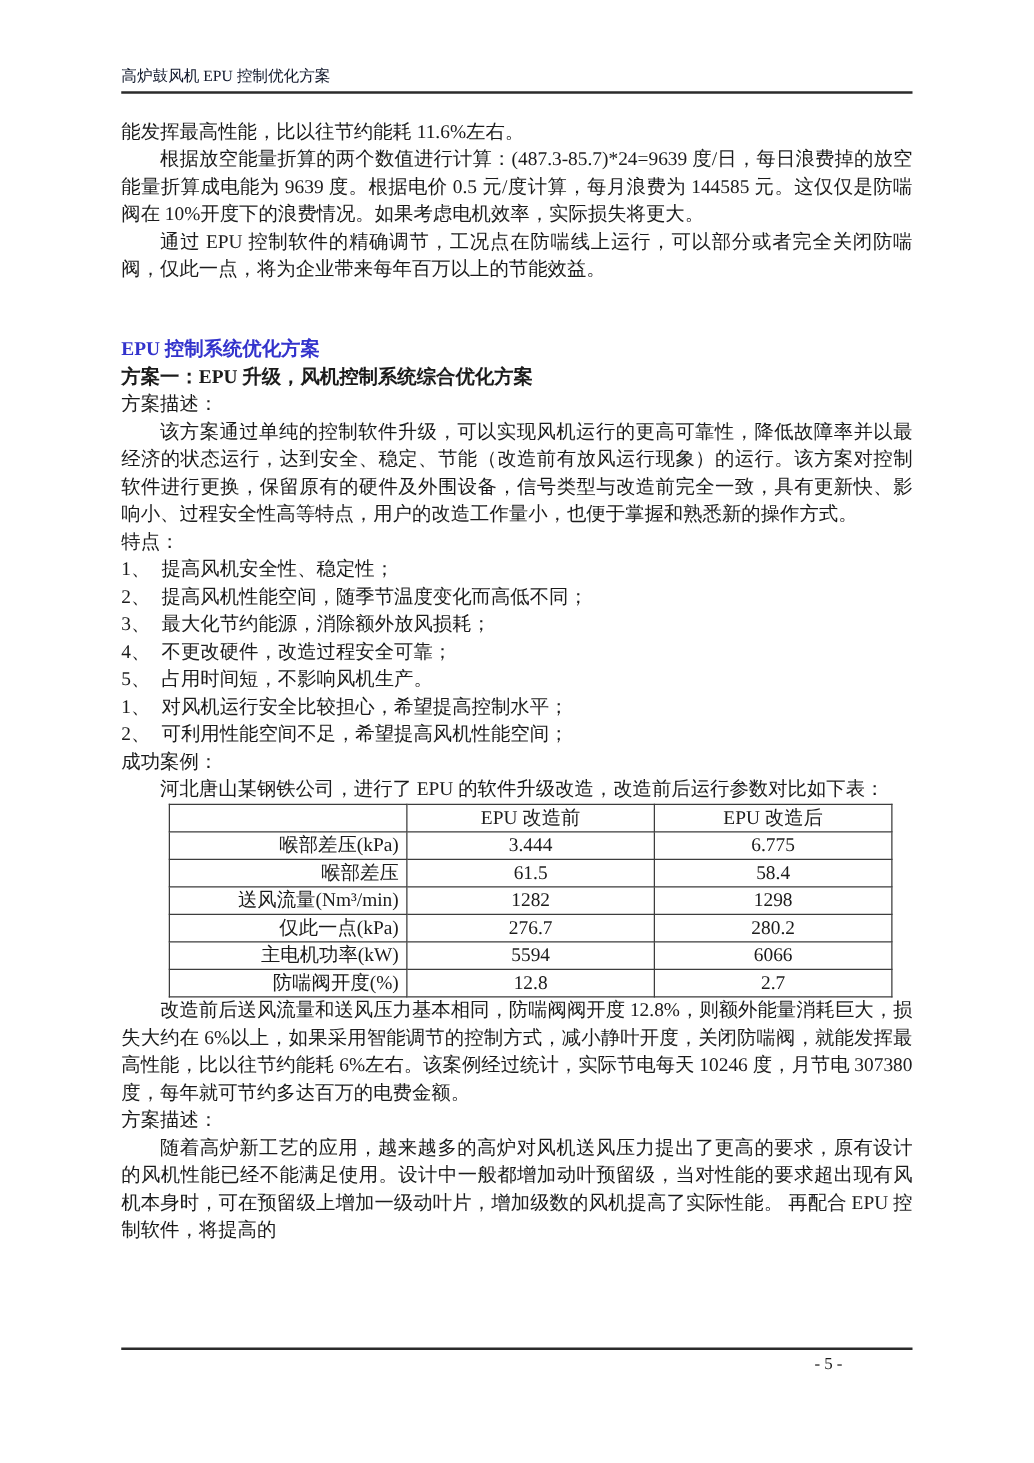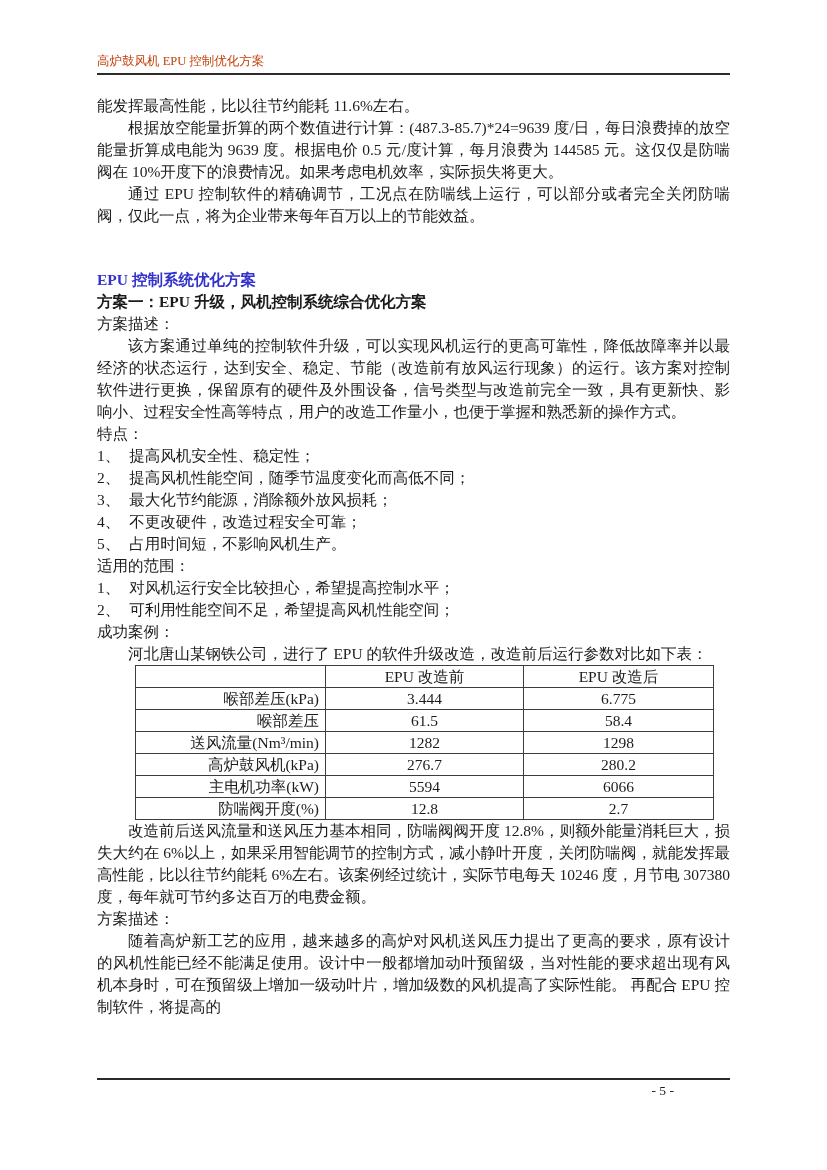--- a/index.html
+++ b/index.html
@@ -12,21 +12,21 @@
     color: #1b1b1b;
     overflow: hidden;
   }
   
   .doc-header {
     position: absolute;
     left: 97px; top: 53px;
     width: 633px;
     font-size: 12.5px;
     line-height: 17px;
-    color: #c2410c;
+    color: #0f172a;
     border-bottom: 2px solid #2b2b2b;
     padding-bottom: 3px;
   }
   
   .doc-body {
     position: absolute;
     left: 97px; top: 95px;
     width: 633px;
     font-size: 15.5px;
     line-height: 22px;
@@ -96,21 +96,20 @@
     <p class="label-line">方案描述：</p>
     <p class="indent">该方案通过单纯的控制软件升级，可以实现风机运行的更高可靠性，降低故障率并以最经济的状态运行，达到安全、稳定、节能（改造前有放风运行现象）的运行。该方案对控制软件进行更换，保留原有的硬件及外围设备，信号类型与改造前完全一致，具有更新快、影响小、过程安全性高等特点，用户的改造工作量小，也便于掌握和熟悉新的操作方式。</p>
 
     <p class="label-line">特点：</p>
     <p class="li"><span class="num">1、</span><span>提高风机安全性、稳定性；</span></p>
     <p class="li"><span class="num">2、</span><span>提高风机性能空间，随季节温度变化而高低不同；</span></p>
     <p class="li"><span class="num">3、</span><span>最大化节约能源，消除额外放风损耗；</span></p>
     <p class="li"><span class="num">4、</span><span>不更改硬件，改造过程安全可靠；</span></p>
     <p class="li"><span class="num">5、</span><span>占用时间短，不影响风机生产。</span></p>
 
-    <p class="label-line">适用的范围：</p>
     <p class="li"><span class="num">1、</span><span>对风机运行安全比较担心，希望提高控制水平；</span></p>
     <p class="li"><span class="num">2、</span><span>可利用性能空间不足，希望提高风机性能空间；</span></p>
 
     <p class="label-line">成功案例：</p>
     <p class="indent">河北唐山某钢铁公司，进行了 EPU 的软件升级改造，改造前后运行参数对比如下表：</p>
 
     <table class="case-table">
       <colgroup>
           <col style="width:190px">
           <col style="width:198px">
@@ -131,21 +130,21 @@
           <td class="row-label">喉部差压</td>
           <td class="val">61.5</td>
           <td class="val">58.4</td>
         </tr>
         <tr>
           <td class="row-label">送风流量(Nm³/min)</td>
           <td class="val">1282</td>
           <td class="val">1298</td>
         </tr>
         <tr>
-          <td class="row-label">高炉鼓风机(kPa)</td>
+          <td class="row-label">仅此一点(kPa)</td>
           <td class="val">276.7</td>
           <td class="val">280.2</td>
         </tr>
         <tr>
           <td class="row-label">主电机功率(kW)</td>
           <td class="val">5594</td>
           <td class="val">6066</td>
         </tr>
         <tr>
           <td class="row-label">防喘阀开度(%)</td>

